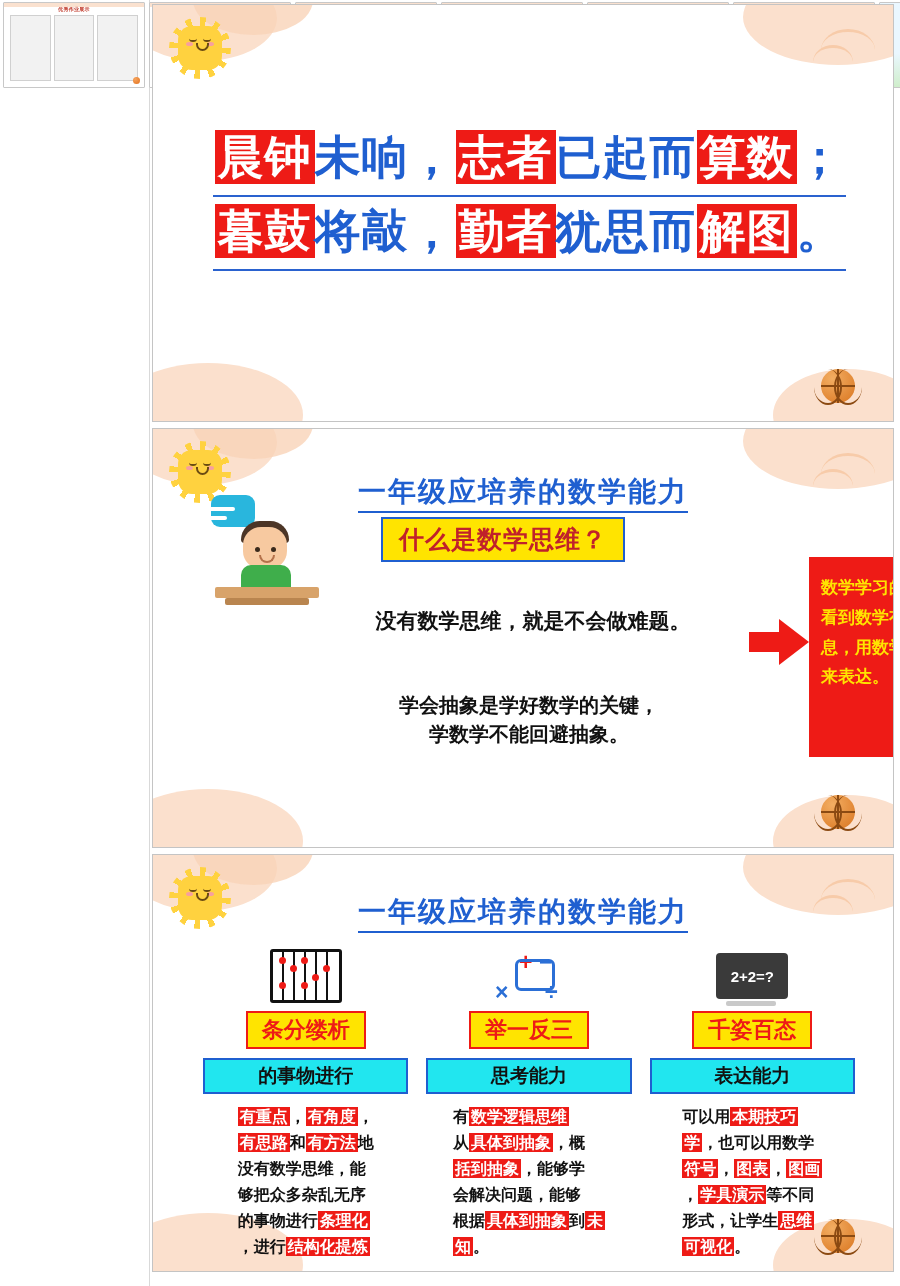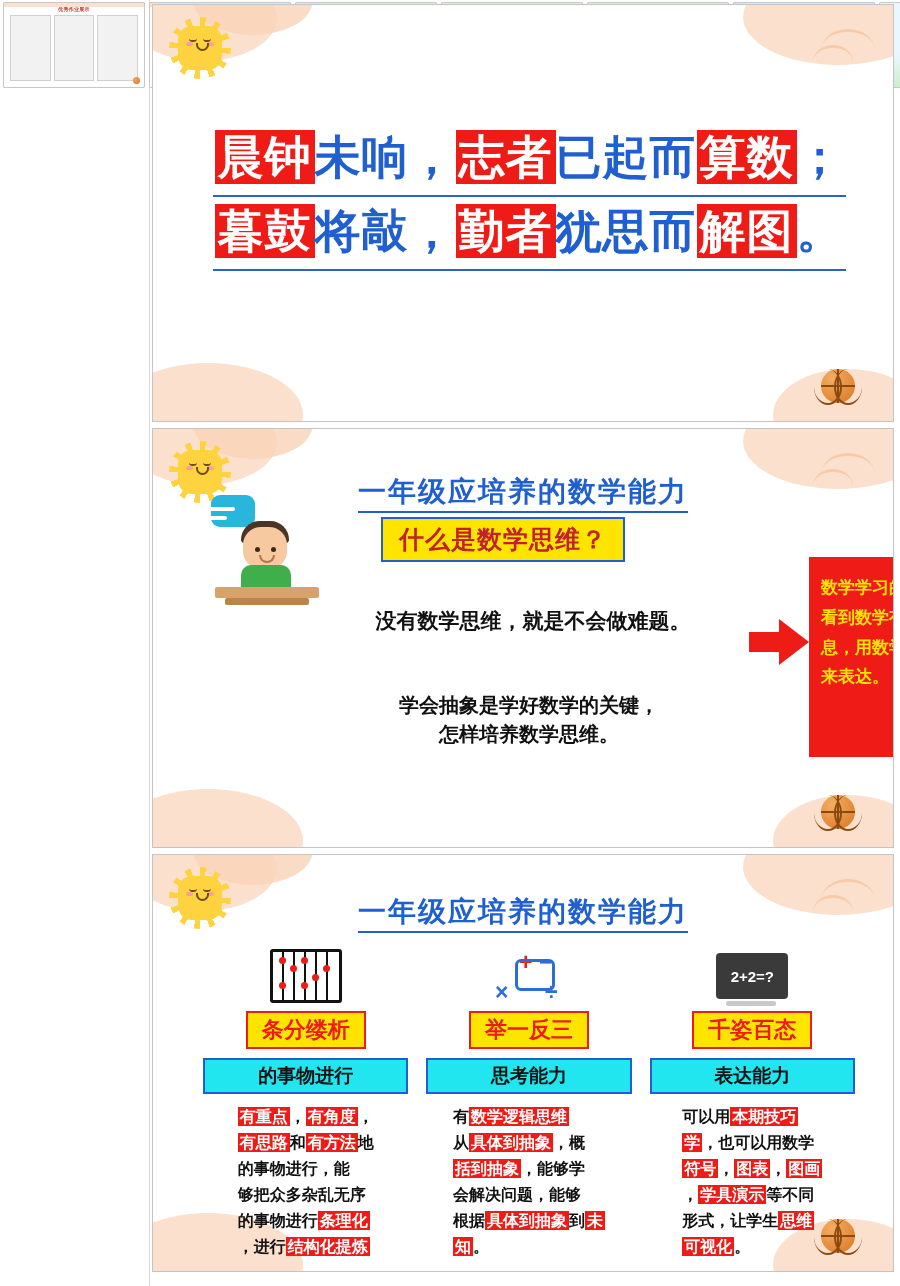--- a/index.html
+++ b/index.html
@@ -515,21 +515,21 @@
         <div class="desk"></div>
         <div class="desk2"></div>
       </div>
 
       <div class="s2-sub">什么是数学思维？</div>
 
       <div class="s2-text1">没有数学思维，就是不会做难题。</div>
 
       <div class="s2-text2">
         <div>学会抽象是学好数学的关键，</div>
-        <div>怎样培养数学思维。</div>
+        <div>学数学不能回避抽象。</div>
       </div>
 
       <div class="arrow">
         <div class="stem"></div>
           <div class="head"></div>
       </div>
 
       <div class="s2-redbox">
         <div>数学学习的关键：</div>
         <div>看到数学有关的信</div>
@@ -583,21 +583,21 @@
               <div class="bead" style="left:50px;top:13px;"></div>
               <div class="bead" style="left:6px;top:30px;"></div>
               <div class="bead" style="left:28px;top:30px;"></div>
             </div>
           </div>
           <div class="yellow">条分缕析</div>
           <div class="cyan">的事物进行</div>
           <div class="body">
             <div><span class="hl">有重点</span>，<span class="hl">有角度</span>，</div>
             <div><span class="hl">有思路</span>和<span class="hl">有方法</span>地</div>
-            <div>的事物进行，能</div>
+            <div>没有数学思维，能</div>
             <div>够把众多杂乱无序</div>
             <div>的事物进行<span class="hl">条理化</span></div>
             <div>，进行<span class="hl">结构化提炼</span></div>
           </div>
         </div>
 
         <div class="col">
           <div class="icon">
             <div class="calc">
               <span style="left:26px;top:-2px;color:#ee1b16;">+</span>

